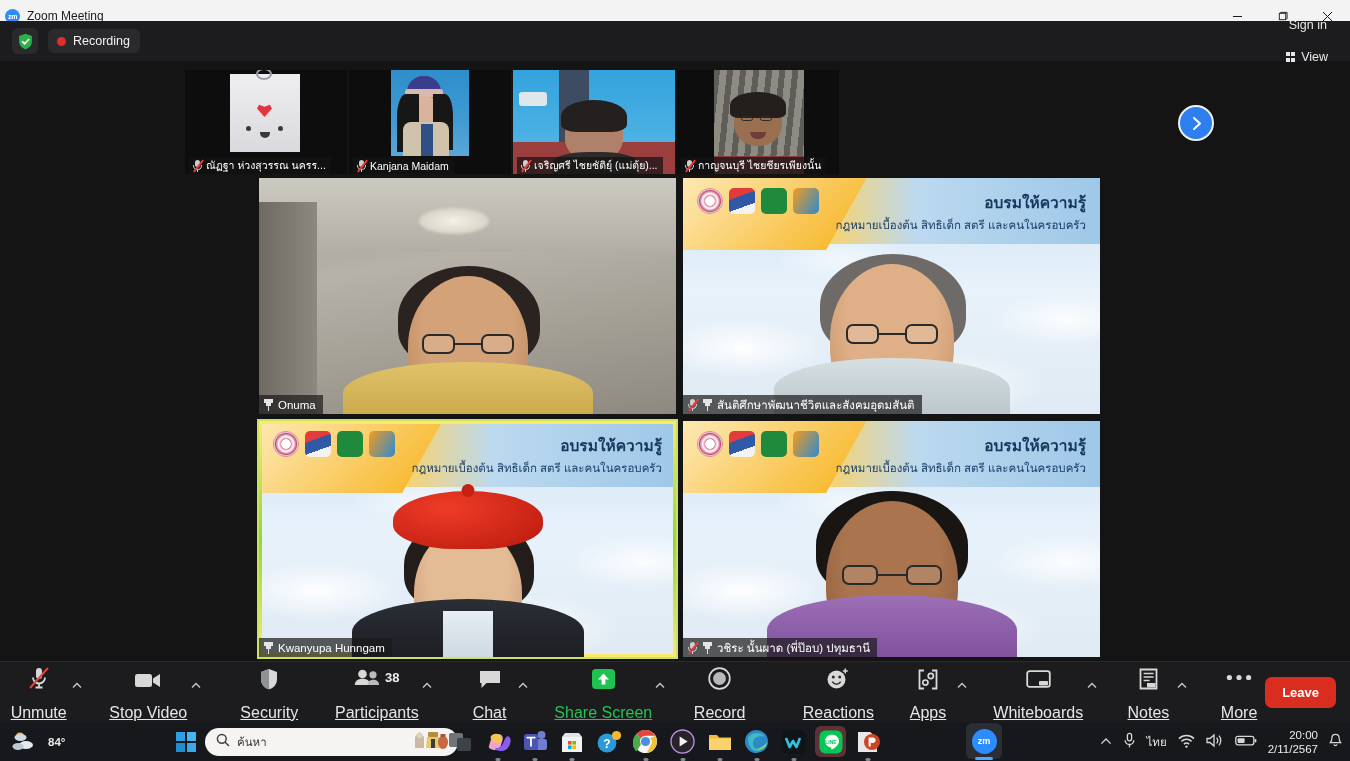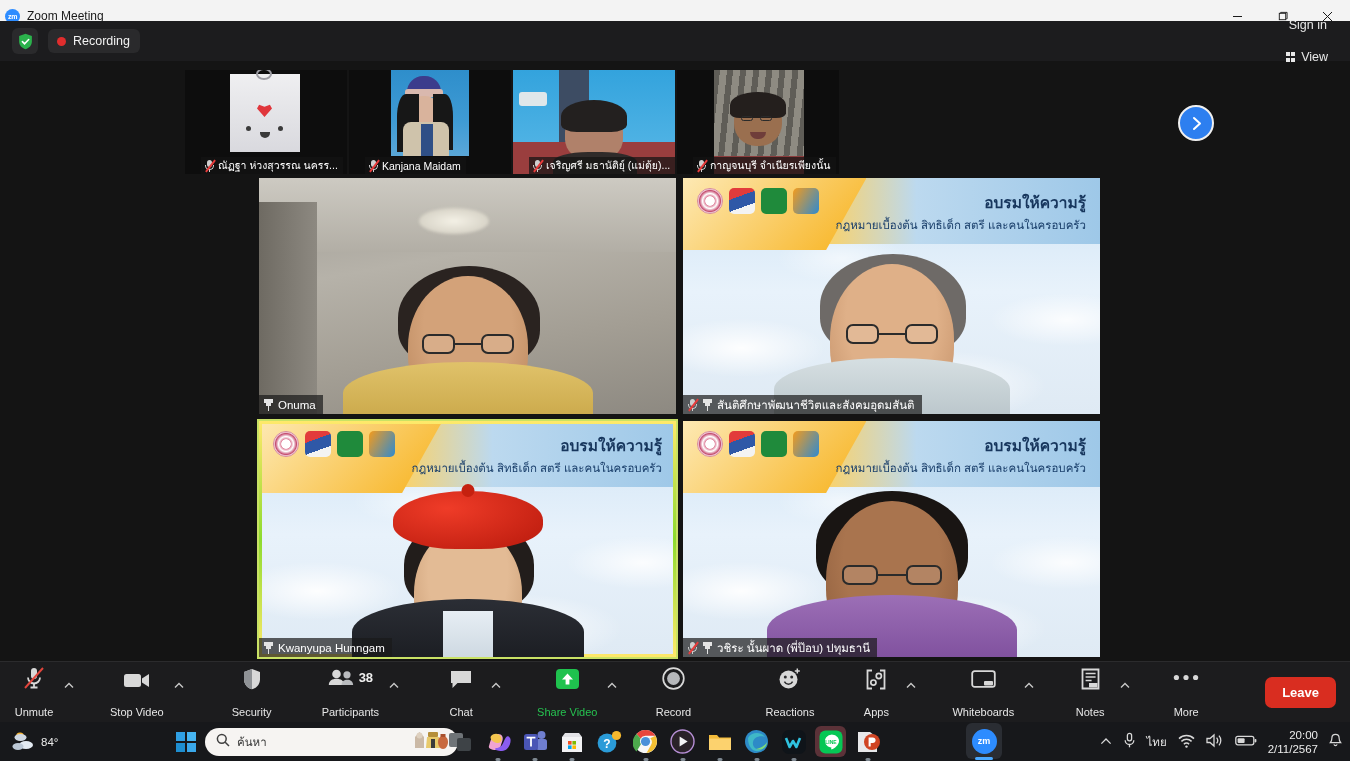--- a/index.html
+++ b/index.html
@@ -63,21 +63,21 @@
   .filmstrip {
     position: absolute; top: 70px; left: 185px; width: 985px; height: 104px;
     display: flex; gap: 2px;
   }
   .fs-tile {
     position: relative; width: 162px; height: 104px; background: #0e0e0e;
     overflow: hidden; flex: 0 0 auto;
   }
   .fs-media { position: absolute; inset: 0; }
   .fs-label {
-    position: absolute; left: 16px; bottom: 0; height: 17px;
+    position: absolute; left: 4px; bottom: 0; height: 17px;
     display: flex; align-items: center; gap: 3px; padding: 0 5px 0 3px;
     background: rgba(20,20,20,0.72); max-width: 100%;
   }
   .fs-name {
     color: #fff; font-size: 10.5px; white-space: nowrap; overflow: hidden;
     text-overflow: ellipsis; max-width: 132px;
   }
   .fs-bigname {
     position: absolute; inset: 0; display: flex; align-items: center; justify-content: center;
     color: #fff; font-size: 14.5px; padding-bottom: 6px; text-align: center;
@@ -245,21 +245,21 @@
     position: absolute; left: 0; bottom: 39px; width: 1350px; height: 61px;
     background: #1c1c1e; border-top: 1px solid #2b2b2d;
     display: flex; align-items: center; padding: 0 8px;
   }
   .ctrl {
     position: relative; display: flex; flex-direction: column; align-items: center;
     justify-content: space-between; min-width: 52px; height: 53px; gap: 3px; padding: 0 6px;
     border-radius: 7px;
   }
   .ctrl .ico { height: 24px; display: flex; align-items: flex-end; justify-content: center; }
-  .ctrl .lbl { color: #e6e6e6; font-size: 11px; white-space: nowrap; line-height: 13px; }
+  .ctrl .lbl { color: #e6e6e6; font-size: 16px; white-space: nowrap; line-height: 13px; text-decoration: underline; }
   .ctrl.green .lbl { color: #26c250; }
   .caret {
     width: 18px; height: 53px; display: flex; align-items: center; justify-content: center;
     color: #c9c9c9; padding-bottom: 14px; border-radius: 6px;
   }
   .spacer-1 { width: 38px; }
   .spacer-2 { width: 32px; }
   .spacer-3 { width: 30px; }
   .spacer-4 { width: 26px; }
   .leave-btn {
@@ -267,22 +267,22 @@
     font-size: 13px; font-weight: bold; padding: 8px 17px; border-radius: 7px;
   }
   .badge-count { color: #efefef; font-size: 13px; margin-left: 4px; font-weight: bold; }
 
   
   .taskbar {
     position: absolute; left: 0; bottom: 0; width: 1350px; height: 39px;
     background: #17181b; display: flex; align-items: center;
   }
   .weather {
-    display: flex; align-items: center; gap: 5px; margin-left: 12px;
-    color: #eaeaea; font-size: 11.5px;
+    display: flex; align-items: center; gap: 12px; margin-left: 12px;
+    color: #eaeaea; font-size: 11.5px; font-weight: bold;
   }
   .tb-center { position: absolute; left: 176px; display: flex; align-items: center; gap: 9px; }
   .winlogo { display: grid; grid-template-columns: 9px 9px; grid-template-rows: 9px 9px; gap: 2px; }
   .winlogo i { background: #2d9ae0; display: block; }
   .winlogo i:nth-child(1){background:#2f9fe3}
   .winlogo i:nth-child(2){background:#46b4f0}
   .winlogo i:nth-child(3){background:#1e8ed0}
   .winlogo i:nth-child(4){background:#3aa8ea}
   .searchbox {
     width: 253px; height: 28px; border-radius: 14px; background: #f6f4f2;
@@ -429,21 +429,21 @@
         <div style="position:absolute;left:48px;top:30px;width:66px;height:32px;border-radius:50% 50% 24% 24%;background:#23201f"></div>
         <div style="position:absolute;left:40px;top:82px;width:84px;height:24px;border-radius:42% 42% 0 0;background:#2f2b2a"></div>
       </div>
       <div class="fs-label">
         <span class="mic-muted">
             <i class="body"></i>
             <i class="arc"></i>
             <i class="stem"></i>
             <i class="slash"></i>
           </span>
-        <span class="fs-name">เจริญศรี มธานัติยุ์ (แม่ตุ้ย)...</span>
+        <span class="fs-name">เจริญศรี ไชยชัติยุ์ (แม่ตุ้ย)...</span>
       </div>
     </div>
 
     <div class="fs-tile">
       <div class="fs-media" style="background:#0d0d0d">
         <div style="position:absolute;left:37px;top:0;width:90px;height:87px;background:linear-gradient(180deg,#6f6d66,#8d8a82);overflow:hidden">
           <div style="position:absolute;inset:0;background:repeating-linear-gradient(96deg,#5f5d57 0 6px,#8e8b82 6px 13px)"></div>
           <div style="position:absolute;left:20px;top:28px;width:48px;height:48px;border-radius:46%;background:#9a6f4f"></div>
           <div style="position:absolute;left:16px;top:22px;width:56px;height:26px;border-radius:50% 50% 18% 18%;background:#241f1d"></div>
           <div style="position:absolute;left:27px;top:46px;width:12px;height:5px;border:1.4px solid #2a2a2a;border-radius:3px"></div>
@@ -452,21 +452,21 @@
         </div>
         <div style="position:absolute;left:37px;top:86px;width:90px;height:18px;background:#8c3c3c"></div>
       </div>
       <div class="fs-label">
         <span class="mic-muted">
             <i class="body"></i>
             <i class="arc"></i>
             <i class="stem"></i>
             <i class="slash"></i>
           </span>
-        <span class="fs-name">กาญจนบุรี จำเนียรเพียงนั้น</span>
+        <span class="fs-name">กาญจนบุรี ไชยชียรเพียงนั้น</span>
       </div>
     </div>
 
   </div>
 
   <div class="fs-next">
     <svg width="13" height="15" viewBox="0 0 13 15">
         <path d="M4 2l6 5.5L4 13" fill="none" stroke="#fff" stroke-width="2" stroke-linecap="round" stroke-linejoin="round"></path>
       </svg>
   </div>
@@ -705,21 +705,21 @@
 
     <div class="spacer-4"></div>
 
     <div class="ctrl green">
       <span class="ico">
         <svg width="25" height="22" viewBox="0 0 25 22">
           <rect x="1" y="1" width="23" height="20" rx="4" fill="#1fc24e"></rect>
           <path d="M12.5 5.5l5.5 6h-3.6v5h-3.8v-5H7z" fill="#fff"></path>
         </svg>
       </span>
-      <span class="lbl">Share Video</span>
+      <span class="lbl">Share Screen</span>
     </div>
     <div class="caret">
       <svg width="10" height="7" viewBox="0 0 10 7">
           <path d="M1 5.5L5 1.5l4 4" fill="none" stroke="currentColor" stroke-width="1.4"></path>
         </svg>
     </div>
 
     <div class="spacer-4"></div>
 
     <div class="ctrl">

